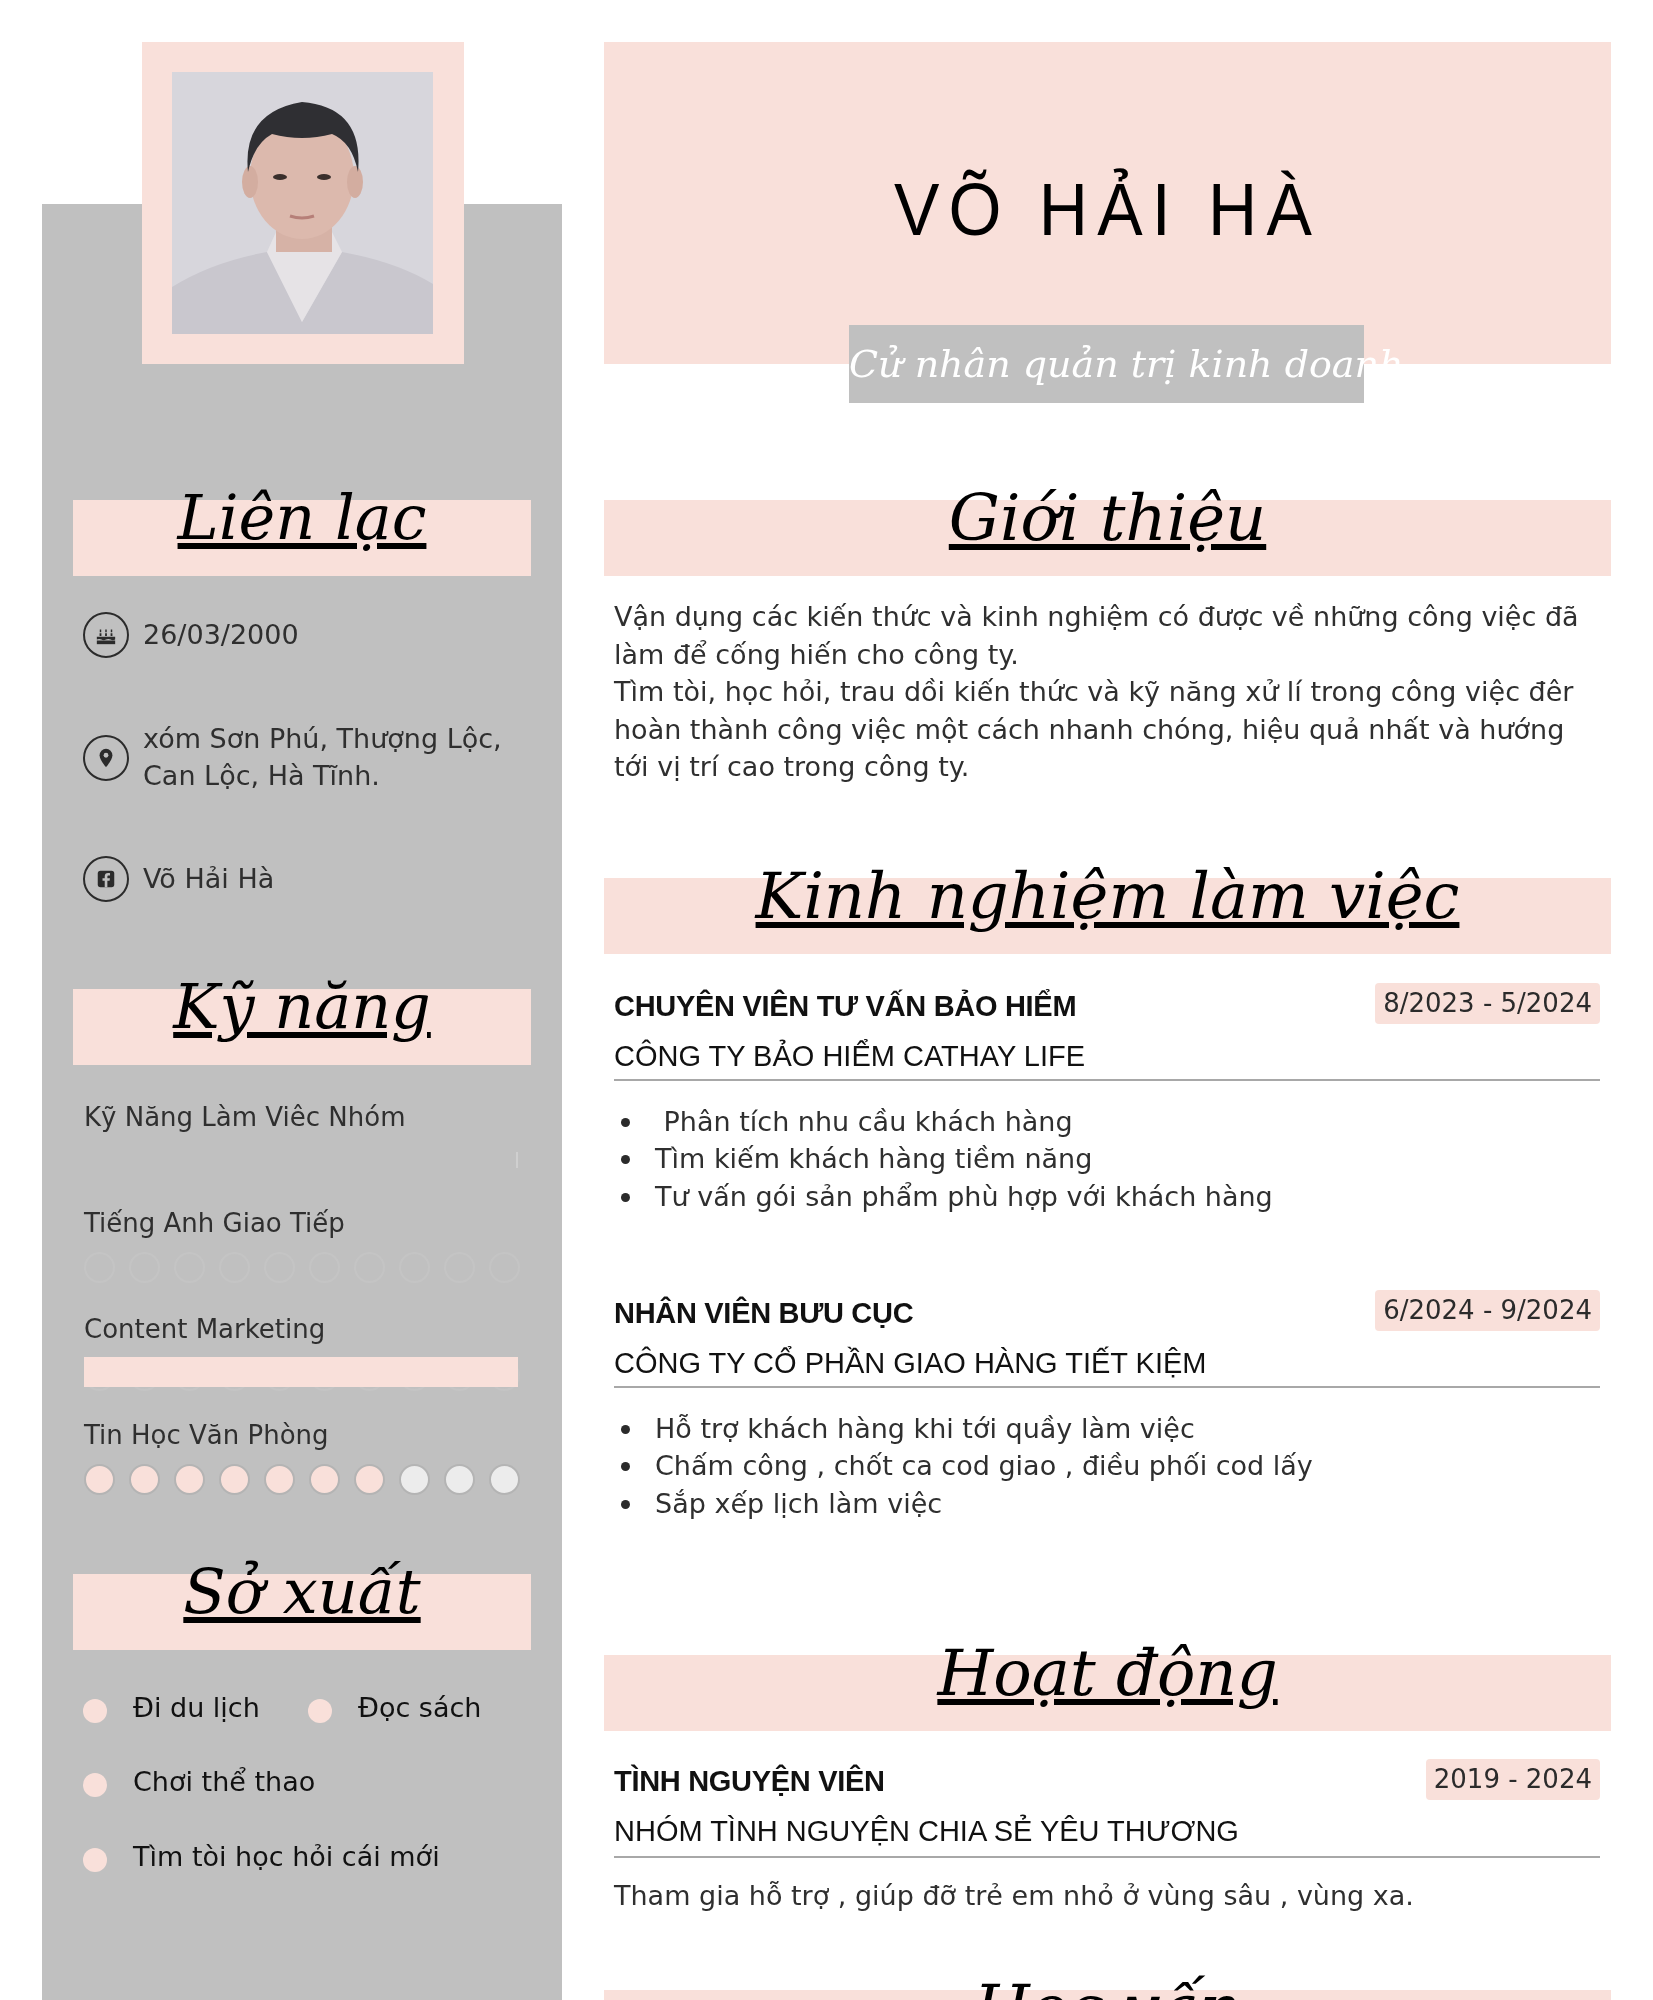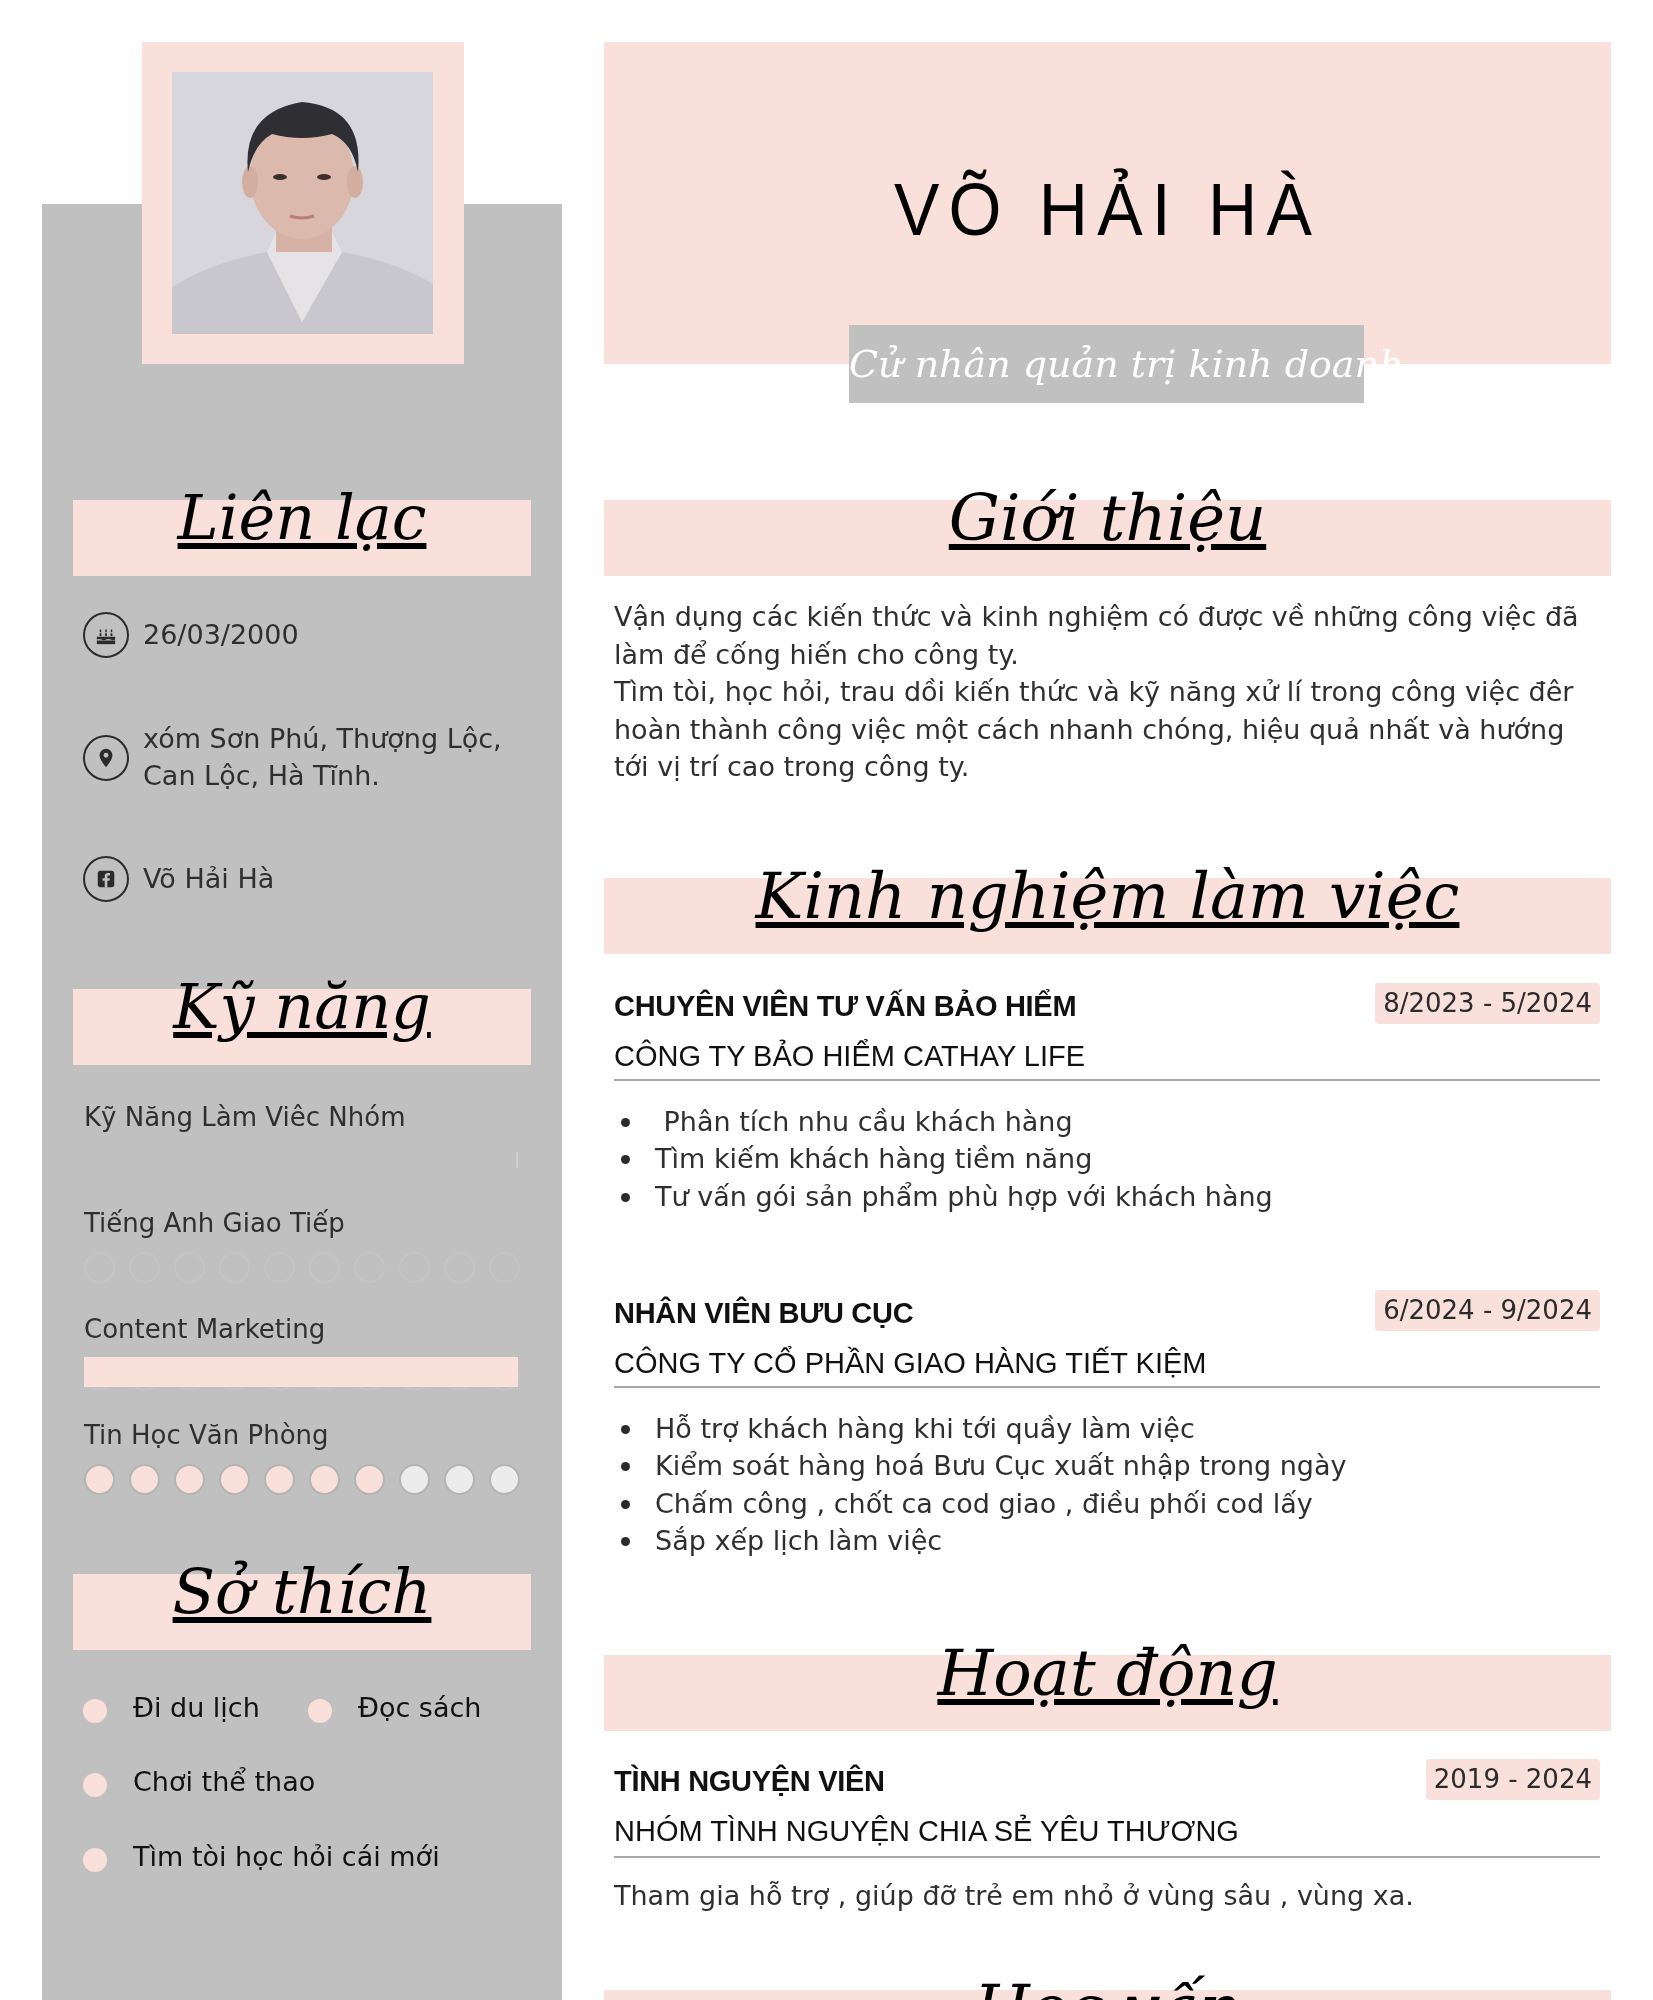--- a/index.html
+++ b/index.html
@@ -175,21 +175,21 @@
     <span class="dot"></span>
     <span class="dot"></span>
     <span class="dot"></span>
     <span class="dot"></span>
     <span class="dot empty"></span>
     <span class="dot empty"></span>
     <span class="dot empty"></span>
 </div>
 
 <div class="abs band band-left" style="top:1574px;">
-  <div class="band-title">Sở thích</div>
+  <div class="band-title">Sở xuất</div>
 </div>
 
 <div class="abs hobby" style="left:83px; top:1692px;">
   <span class="bullet"></span>
   <span>Đi du lịch</span>
 </div>
 <div class="abs hobby" style="left:308px; top:1692px;">
   <span class="bullet"></span>
   <span>Đọc sách</span>
 </div>
@@ -230,21 +230,20 @@
   <li>Tìm kiếm khách hàng tiềm năng</li>
   <li>Tư vấn gói sản phẩm phù hợp với khách hàng</li>
 </ul>
 
 <div class="abs job-title" style="top:1297px;">NHÂN VIÊN BƯU CỤC</div>
 <div class="abs date-badge" style="top:1290px;">6/2024  -  9/2024</div>
 <div class="abs company" style="top:1347px;">CÔNG TY CỔ PHẦN GIAO HÀNG TIẾT KIỆM</div>
 <div class="abs divider" style="top:1386px;"></div>
 <ul class="abs bullets" style="top:1410px;">
   <li>Hỗ trợ khách hàng khi tới quầy làm việc</li>
-  <li>Kiểm soát hàng hoá Bưu Cục xuất nhập trong ngày</li>
   <li>Chấm công , chốt ca cod giao , điều phối cod lấy</li>
   <li>Sắp xếp lịch làm việc</li>
 </ul>
 
 <div class="abs band band-right" style="top:1655px;">
   <div class="band-title">Hoạt động</div>
 </div>
 
 <div class="abs job-title" style="top:1765px;">TÌNH NGUYỆN VIÊN</div>
 <div class="abs date-badge" style="top:1759px;">2019  -  2024</div>

